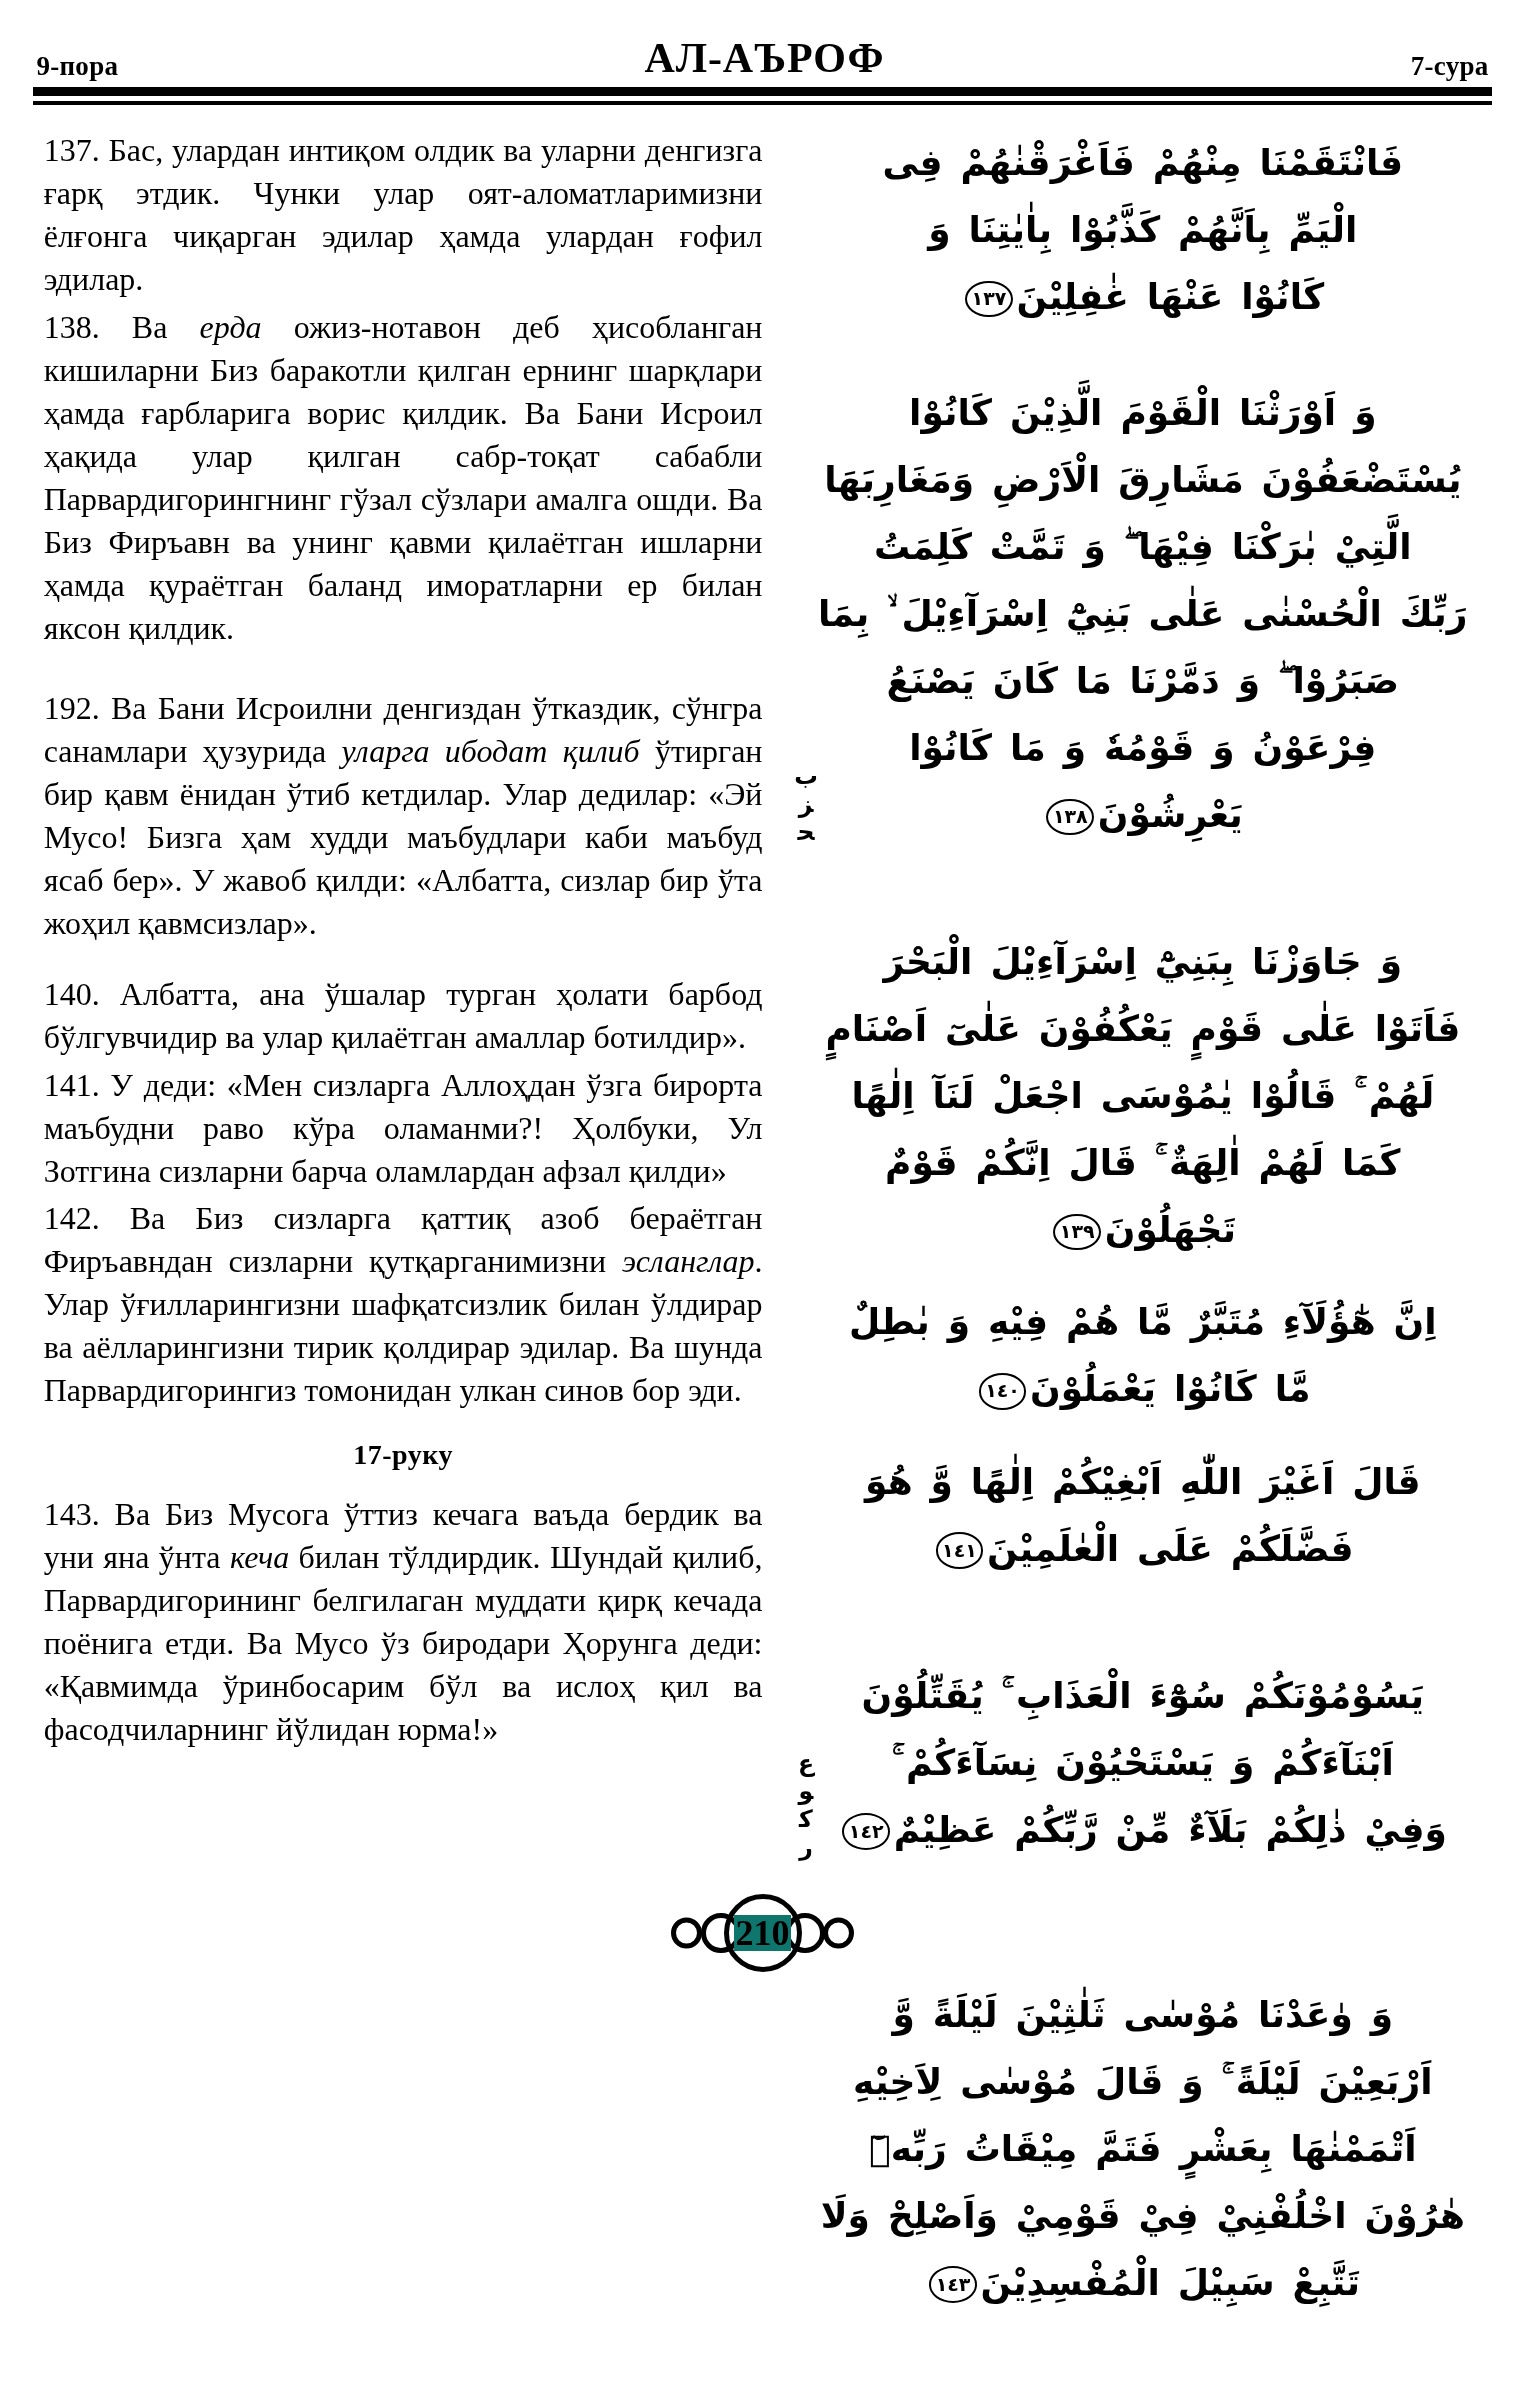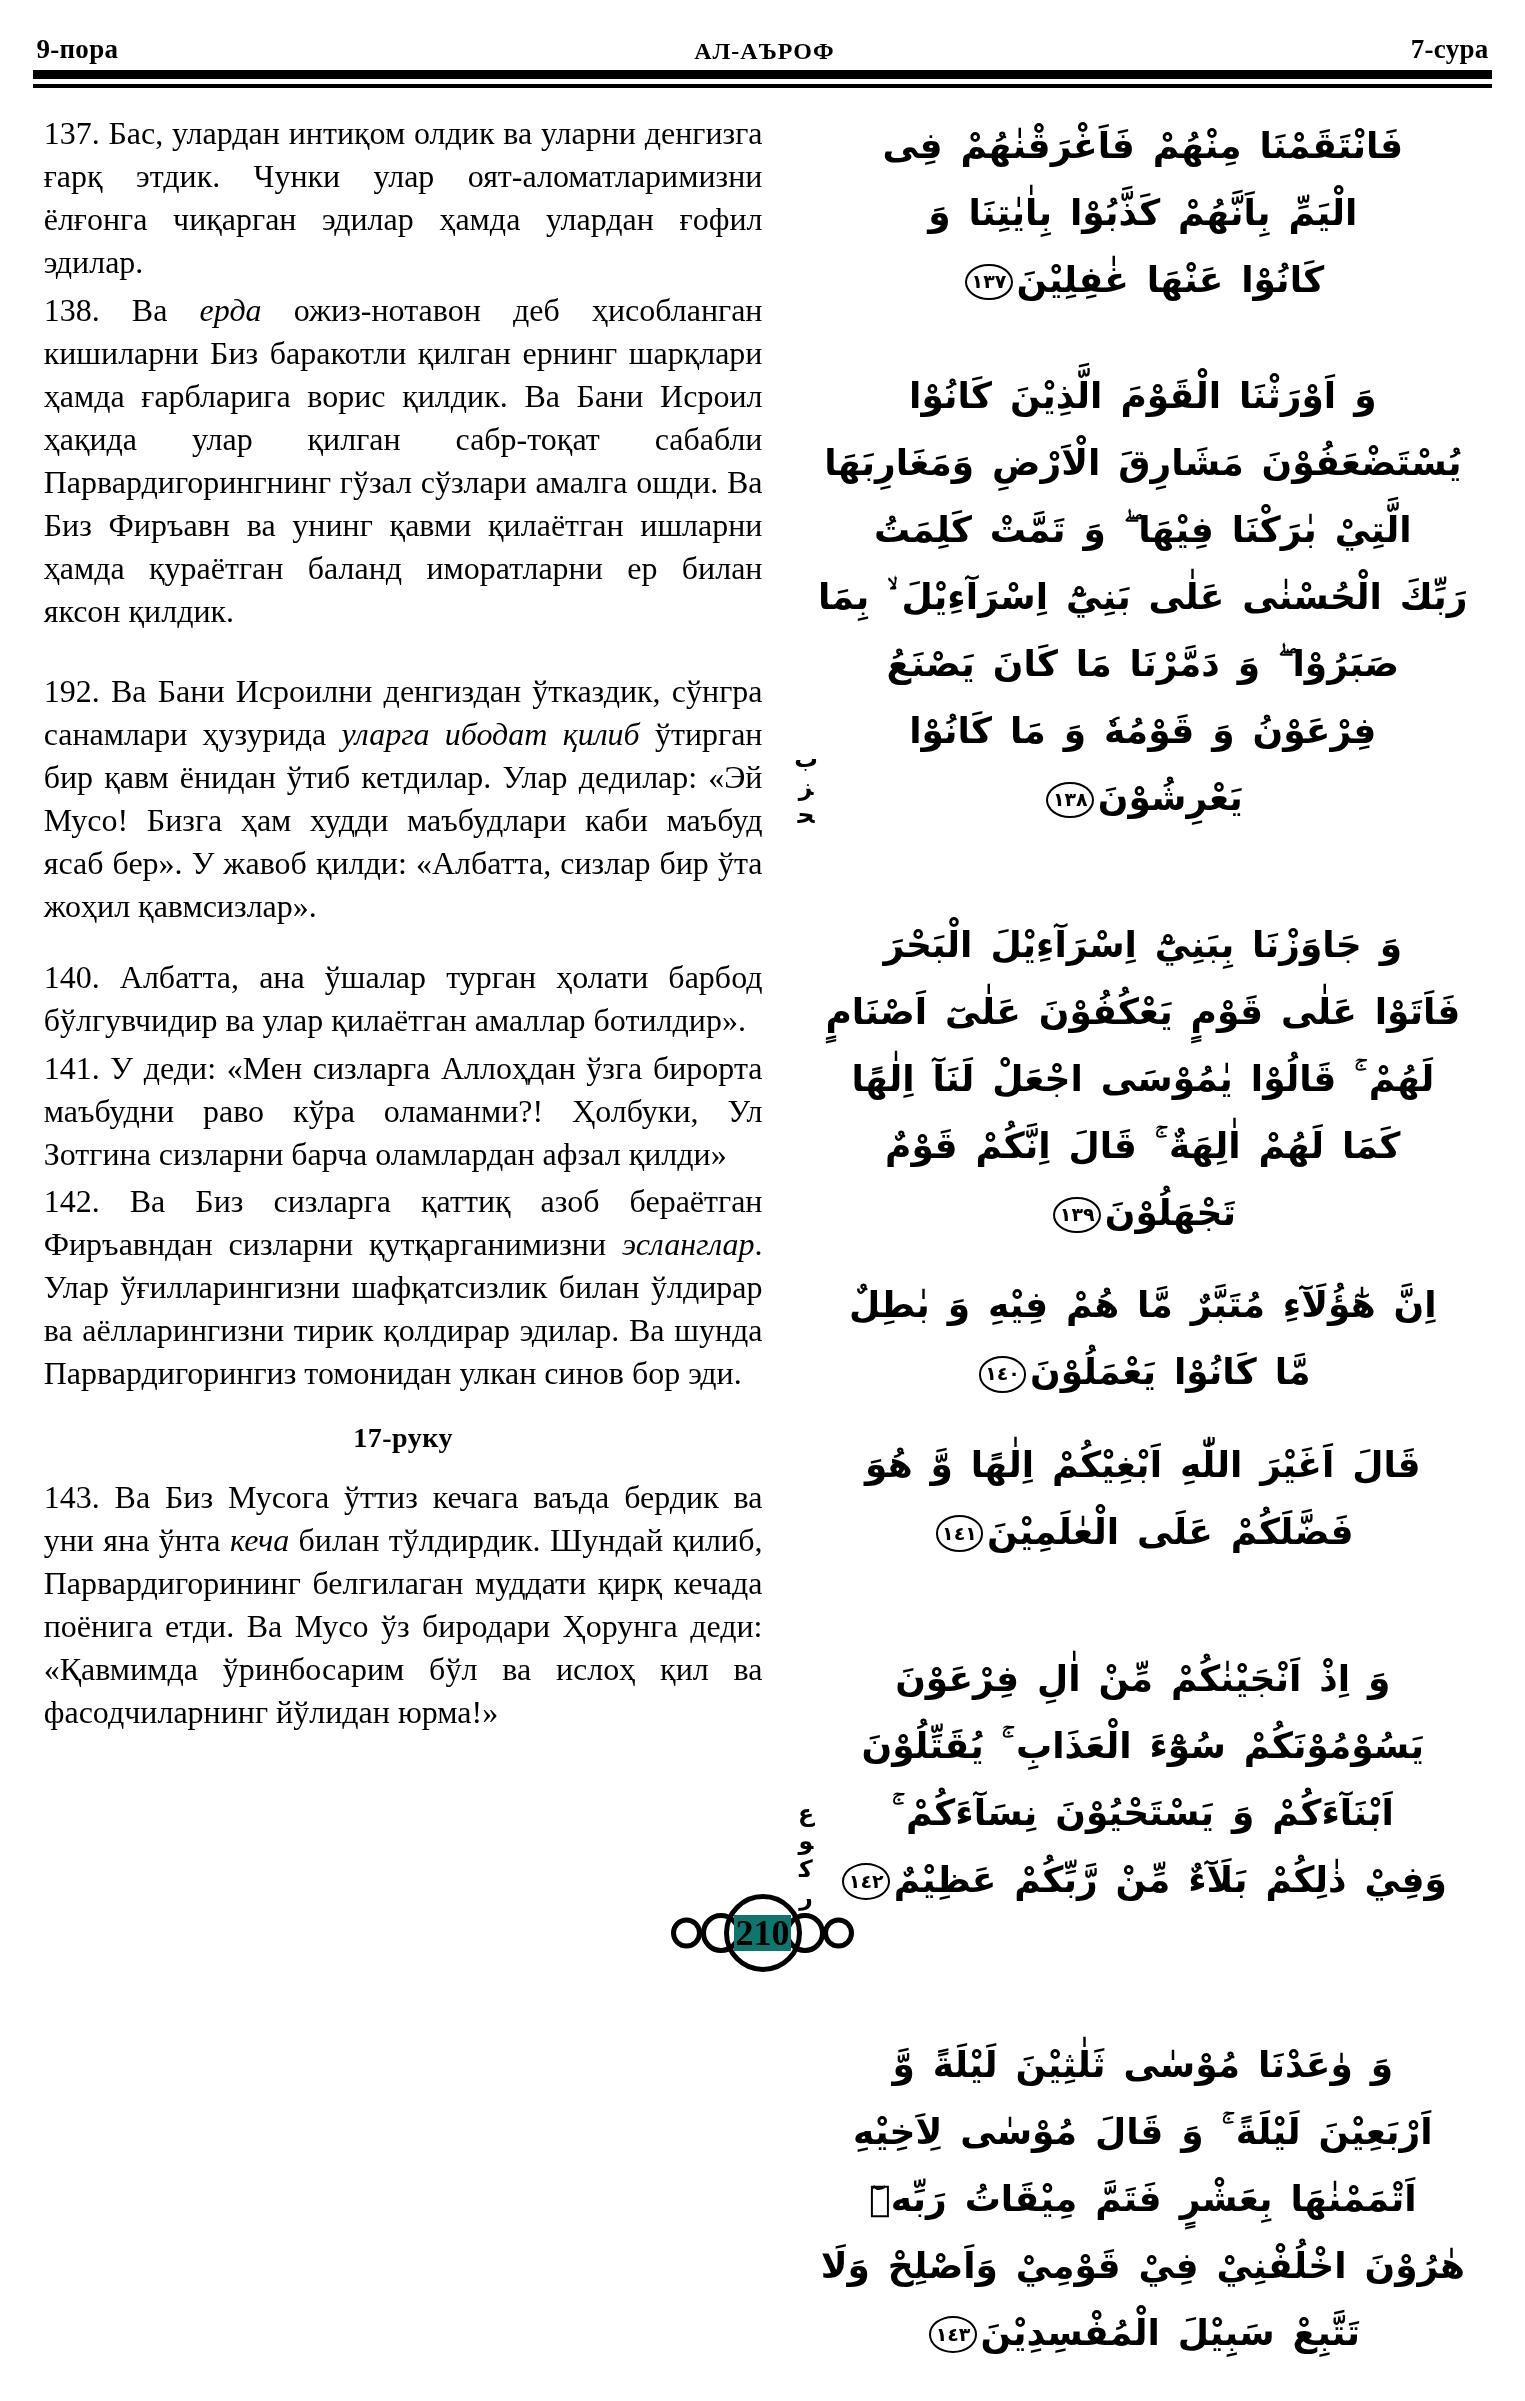--- a/index.html
+++ b/index.html
@@ -22,21 +22,21 @@
   
   .runhead{
     display:flex;align-items:flex-end;justify-content:space-between;
     font-weight:bold;
     font-size:27px;
     letter-spacing:0.3px;
     padding:0 5.4px 5.4px 5.4px;
   }
   .runhead .mid{
     flex:1;text-align:center;
-    font-size:24px;
+    font-size:42px;
     letter-spacing:0.9px;
   }
   .rule-thick{height:8.2px;background:#000;margin:0 1.8px;}
   .rule-gap{height:5.4px;}
   .rule-thin{height:4.5px;background:#000;margin:0 1.8px;}
 
   
   .body{
     display:flex;
     margin-top:23.6px;
@@ -237,21 +237,20 @@
       <div class="agap-xs"></div>
 
       <div class="ablock">
         <span style="display: block;">قَالَ اَغَيْرَ اللّٰهِ اَبْغِيْكُمْ اِلٰهًا وَّ هُوَ</span>
         <span style="display: block;">فَضَّلَكُمْ عَلَى الْعٰلَمِيْنَ<span class="ayah-mark">١٤١</span></span>
       </div>
 
       <div class="agap-md"></div>
 
       <div class="ablock">
-        <span style="display: block;">وَ اِذْ اَنْجَيْنٰكُمْ مِّنْ اٰلِ فِرْعَوْنَ</span>
         <span style="display: block;">يَسُوْمُوْنَكُمْ سُوْٓءَ الْعَذَابِ ۚ يُقَتِّلُوْنَ</span>
         <span style="display: block;">اَبْنَآءَكُمْ وَ يَسْتَحْيُوْنَ نِسَآءَكُمْ ۚ</span>
         <span style="display: block;">وَفِيْ ذٰلِكُمْ بَلَآءٌ مِّنْ رَّبِّكُمْ عَظِيْمٌ<span class="ayah-mark">١٤٢</span></span>
         <span class="side-mark">ﺭﻛﻮﻉ</span>
       </div>
 
       <div class="agap-lg"></div>
 
       <div class="ablock">
         <span style="display: block;">وَ وٰعَدْنَا مُوْسٰى ثَلٰثِيْنَ لَيْلَةً وَّ</span>

